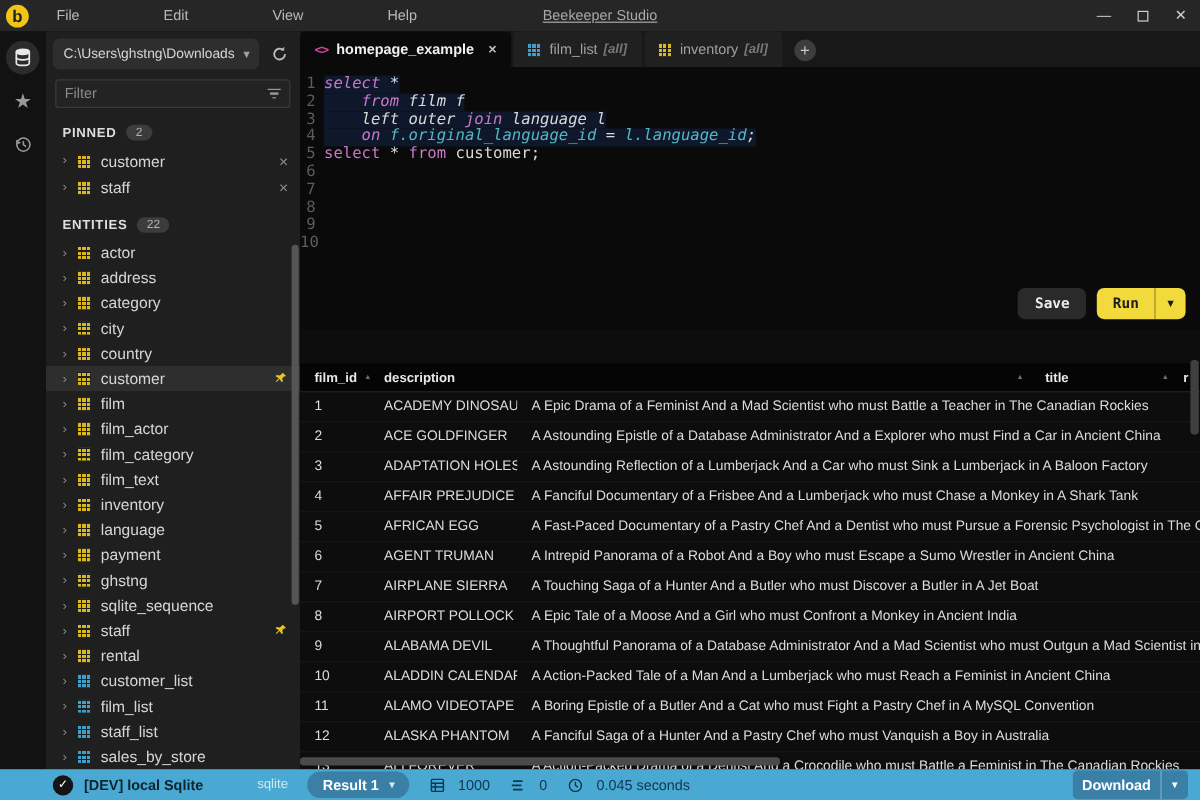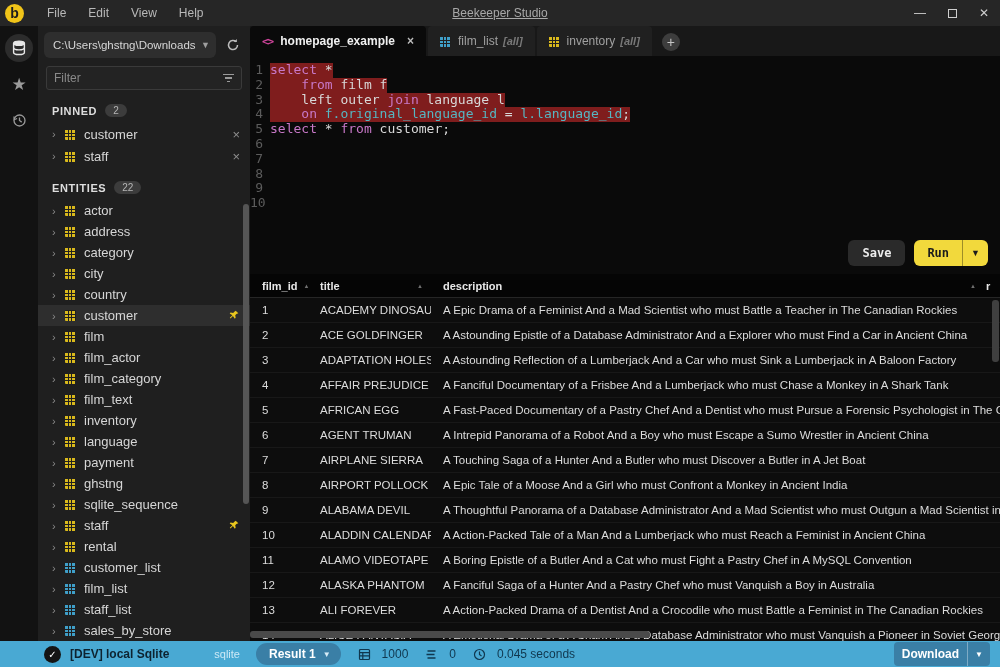--- a/index.html
+++ b/index.html
@@ -6,21 +6,21 @@
   html,body { width:1000px; height:667px; overflow:hidden; background:#0a0a0a;
     font-family:"Liberation Sans", sans-serif; }
   .app { position:relative; width:1000px; height:667px; background:#0a0a0a; }
 
   
   .titlebar { position:absolute; left:0; top:0; width:1000px; height:26px;
     background:#262626; display:flex; align-items:center; z-index:30; }
   .logo { width:19px; height:19px; margin-left:5px; border-radius:50%;
     background:#f0c419; color:#1d1d1d; font-weight:bold; font-size:14px;
     display:flex; align-items:center; justify-content:center; }
-  .menus { display:flex; margin-left:12px; }
+  .menus { display:flex; margin-left:12px;gap:48px; }
   .menu-item { color:#b9b9b9; font-size:12px; padding:4px 11px; cursor:default; }
   .tb-title { position:absolute; left:0; right:0; text-align:center; color:#a8a8a8;
     font-size:12px; pointer-events:none;text-decoration:underline; }
   .win-controls { margin-left:auto; display:flex; align-items:center; z-index:2; }
   .win-btn { width:32px; height:26px; color:#cfcfcf; font-size:12px;
     display:flex; align-items:center; justify-content:center; }
   .win-max { font-size:10px; }
   .win-max span { display:block; width:9px; height:9px; border:1px solid #cfcfcf; }
 
   
@@ -92,39 +92,39 @@
     color:#c5c5c5; display:flex; align-items:center; justify-content:center;
     font-size:14px; margin:0 0 5px 8px; }
 
   
   .editor { position:absolute; left:0; top:30px; width:750px; height:218px;
     background:#0a0a0a; font-family:"DejaVu Sans Mono", monospace; font-size:13px; }
   .code-lines { padding-top:7px; }
   .code-line { display:flex; height:14.8px; line-height:14.8px; }
   .ln { width:20px; flex:0 0 20px; text-align:right; color:#5c5c5c; padding-right:7px; }
   .code { white-space:pre; color:#d8d8d8; }
-  .code.sel { background:#7f1d1d; }
+  .code.sel { background:#0f172a;font-style:italic; }
   .tk-kw { color:#c878c8; }
   .tk-id { color:#56b6c2; }
   .tk-p  { color:#d8d8d8; }
   .editor-actions { position:absolute; right:12px; bottom:8px; display:flex; gap:9px; }
   .btn-save { background:#2a2a2a; color:#ececec; font-size:12px; font-weight:bold;
     border:none; border-radius:6px; padding:6px 14px; font-family:inherit; }
   .btn-run { display:flex; align-items:stretch; background:#f2d93c; border-radius:6px;
     overflow:hidden; }
   .btn-run-main { background:transparent; border:none; color:#1c1c1c; font-weight:bold;
     font-size:12px; padding:6px 13px; font-family:inherit; }
   .btn-run-caret { border:none; background:transparent; border-left:1px solid rgba(0,0,0,.35);
     color:#1c1c1c; font-size:9px; padding:0 8px; display:flex; align-items:center; }
 
   
   .results { position:absolute; left:0; top:248px; width:750px; height:367px;
     background:#0d0d0d; overflow:hidden; }
   .thead { display:flex; height:24px; align-items:flex-end; background:#050505;
-    border-bottom:1px solid #262626; font-size:11px; font-weight:bold; color:#e8e8e8; }
+    border-bottom:1px solid #262626; font-size:11px; font-weight:bold; color:#e8e8e8;margin-top:29px; }
   .th { display:flex; align-items:center; padding:0 0 0 12px; height:100%; }
   .th-filmid { width:58px; flex:0 0 58px; }
   .th-title { width:123px; flex:0 0 123px; justify-content:space-between; padding-right:8px; }
   .th-desc { flex:1; justify-content:space-between; padding-right:6px; }
   .th-next { width:18px; flex:0 0 18px; overflow:hidden; padding-left:4px; }
   .sort { color:#6f6f6f; font-size:6px; margin-left:6px; }
   .tbody { overflow:hidden; height:343px; }
   .tr { display:flex; height:25px; align-items:center; border-bottom:1px solid #181818;
     font-size:11.5px; color:#dcdcdc; }
   .td { padding-left:12px; white-space:nowrap; overflow:hidden; }
@@ -439,26 +439,26 @@
         </div>
       </div>
     </div>
 
     <div class="results">
       <div class="thead">
         <div class="th th-filmid">
           <span>film_id</span>
           <span class="sort">▲</span>
         </div>
+        <div class="th th-desc">
+          <span>description</span>
+          <span class="sort">▲</span>
+        </div>
         <div class="th th-title">
           <span>title</span>
-          <span class="sort">▲</span>
-        </div>
-        <div class="th th-desc">
-          <span>description</span>
           <span class="sort">▲</span>
         </div>
         <div class="th th-next">
           <span>r</span>
         </div>
       </div>
       <div class="tbody" id="tbody">
           <div class="tr">
             <div class="td td-filmid">1</div>
             <div class="td td-title">ACADEMY DINOSAUR</div>

